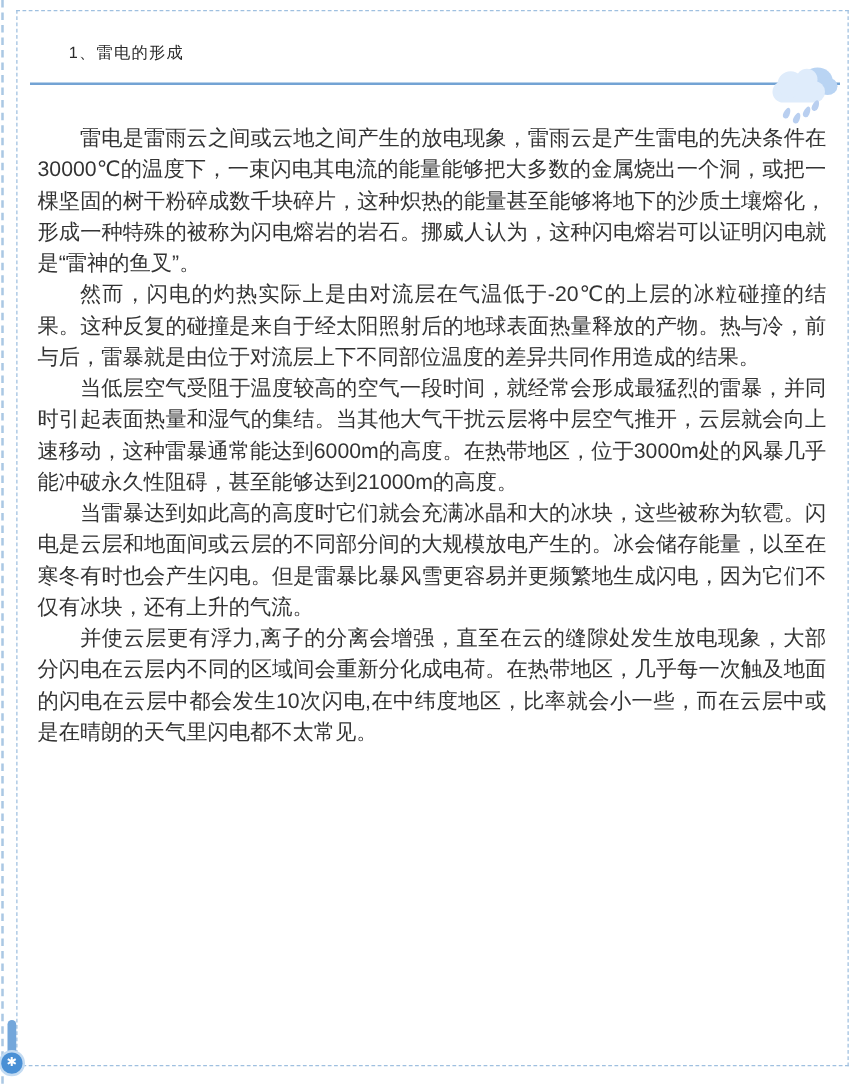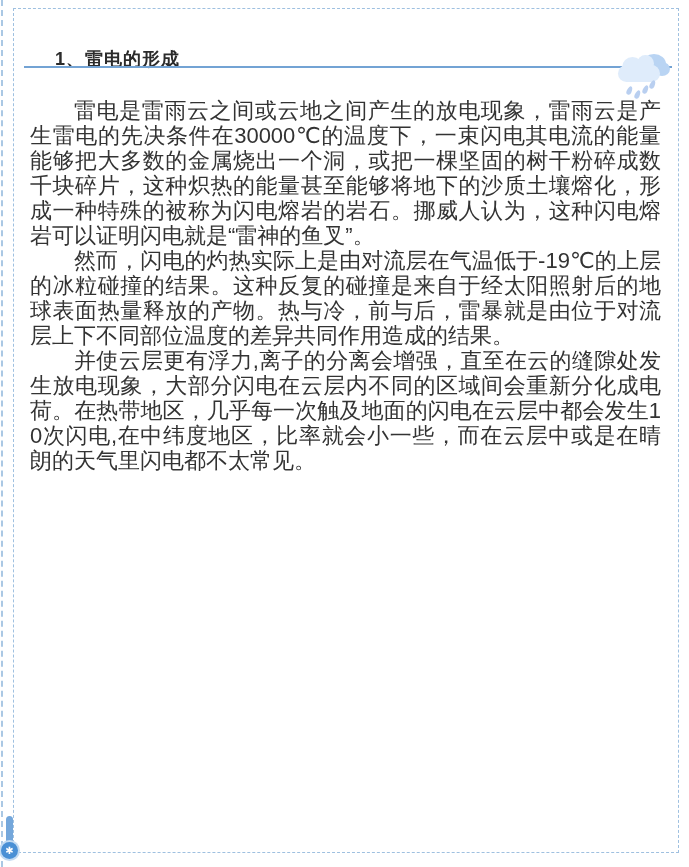--- a/index.html
+++ b/index.html
@@ -11,24 +11,23 @@
   .outer-edge-line{
     position:absolute;left:1px;top:0;height:867px;width:0;
     border-left:2px dashed #aac8e4;
   }
   .page-border{
     position:absolute;left:13px;top:8px;width:664px;height:843px;
     border:1px dashed #9fc0e0;
     background:transparent;
   }
   .section-heading{
-    position:absolute;left:55px;top:47px;
-    font-size:18px;color:#2b2b2b;letter-spacing:1px;
+    position:absolute;left:55px;top:33px;
+    font-size:13px;color:#2b2b2b;letter-spacing:1px;
     white-space:nowrap;
-    font-weight:bold;
   }
   .heading-underline{
     position:absolute;left:24px;top:66px;width:648px;height:2px;
     background:#73a3d4;
   }
   
   .rain-cloud{
     position:absolute;left:616px;top:52px;width:56px;height:44px;
   }
   .cloud-back-a{position:absolute;left:26px;top:2px;width:24px;height:20px;border-radius:50%;background:#b9d4f3;}
@@ -57,21 +56,21 @@
     position:absolute;left:0;top:26px;width:17px;height:17px;border-radius:50%;
     background:#4a90d5;box-shadow:0 0 0 2px #c3dbf2;
     display:flex;align-items:center;justify-content:center;
   }
   .thermo-glyph{
     color:#ffffff;font-size:10px;line-height:10px;font-weight:bold;
   }
   
   .content{
     position:absolute;left:30px;top:98px;width:631px;
-    font-size:22px;line-height:25px;color:#333333;
+    font-size:17px;line-height:25px;color:#333333;
     text-align:justify;
   }
   .content p{
     margin:0;padding:0;text-indent:2em;
     word-break:break-all;
   }
 </style>
 </head>
 <body>
 
@@ -90,21 +89,23 @@
   <div class="cloud-front-b"></div>
   <div class="cloud-front-c"></div>
   <div class="rain-drop drop1"></div>
   <div class="rain-drop drop2"></div>
   <div class="rain-drop drop3"></div>
   <div class="rain-drop drop4"></div>
 </div>
 
 <div class="content">
   <p>雷电是雷雨云之间或云地之间产生的放电现象，雷雨云是产生雷电的先决条件在30000℃的温度下，一束闪电其电流的能量能够把大多数的金属烧出一个洞，或把一棵坚固的树干粉碎成数千块碎片，这种炽热的能量甚至能够将地下的沙质土壤熔化，形成一种特殊的被称为闪电熔岩的岩石。挪威人认为，这种闪电熔岩可以证明闪电就是“雷神的鱼叉”。</p>
-  <p>然而，闪电的灼热实际上是由对流层在气温低于-19℃的上层的冰粒碰撞的结果。这种反复的碰撞是来自于经太阳照射后的地球表面热量释放的产物。热与冷，前与后，雷暴就是由位于对流层上下不同部位温度的差异共同作用造成的结果。</p>
+  <p>然而，闪电的灼热实际上是由对流层在气温低于-20℃的上层的冰粒碰撞的结果。这种反复的碰撞是来自于经太阳照射后的地球表面热量释放的产物。热与冷，前与后，雷暴就是由位于对流层上下不同部位温度的差异共同作用造成的结果。</p>
+  <p>当低层空气受阻于温度较高的空气一段时间，就经常会形成最猛烈的雷暴，并同时引起表面热量和湿气的集结。当其他大气干扰云层将中层空气推开，云层就会向上速移动，这种雷暴通常能达到6000m的高度。在热带地区，位于3000m处的风暴几乎能冲破永久性阻碍，甚至能够达到21000m的高度。</p>
+  <p>当雷暴达到如此高的高度时它们就会充满冰晶和大的冰块，这些被称为软雹。闪电是云层和地面间或云层的不同部分间的大规模放电产生的。冰会储存能量，以至在寒冬有时也会产生闪电。但是雷暴比暴风雪更容易并更频繁地生成闪电，因为它们不仅有冰块，还有上升的气流。</p>
   <p>并使云层更有浮力,离子的分离会增强，直至在云的缝隙处发生放电现象，大部分闪电在云层内不同的区域间会重新分化成电荷。在热带地区，几乎每一次触及地面的闪电在云层中都会发生10次闪电,在中纬度地区，比率就会小一些，而在云层中或是在晴朗的天气里闪电都不太常见。</p>
 </div>
 
 <div class="thermo">
   <div class="thermo-stem"></div>
   <div class="thermo-bulb">
     <span class="thermo-glyph">✱</span>
   </div>
 </div>
 

